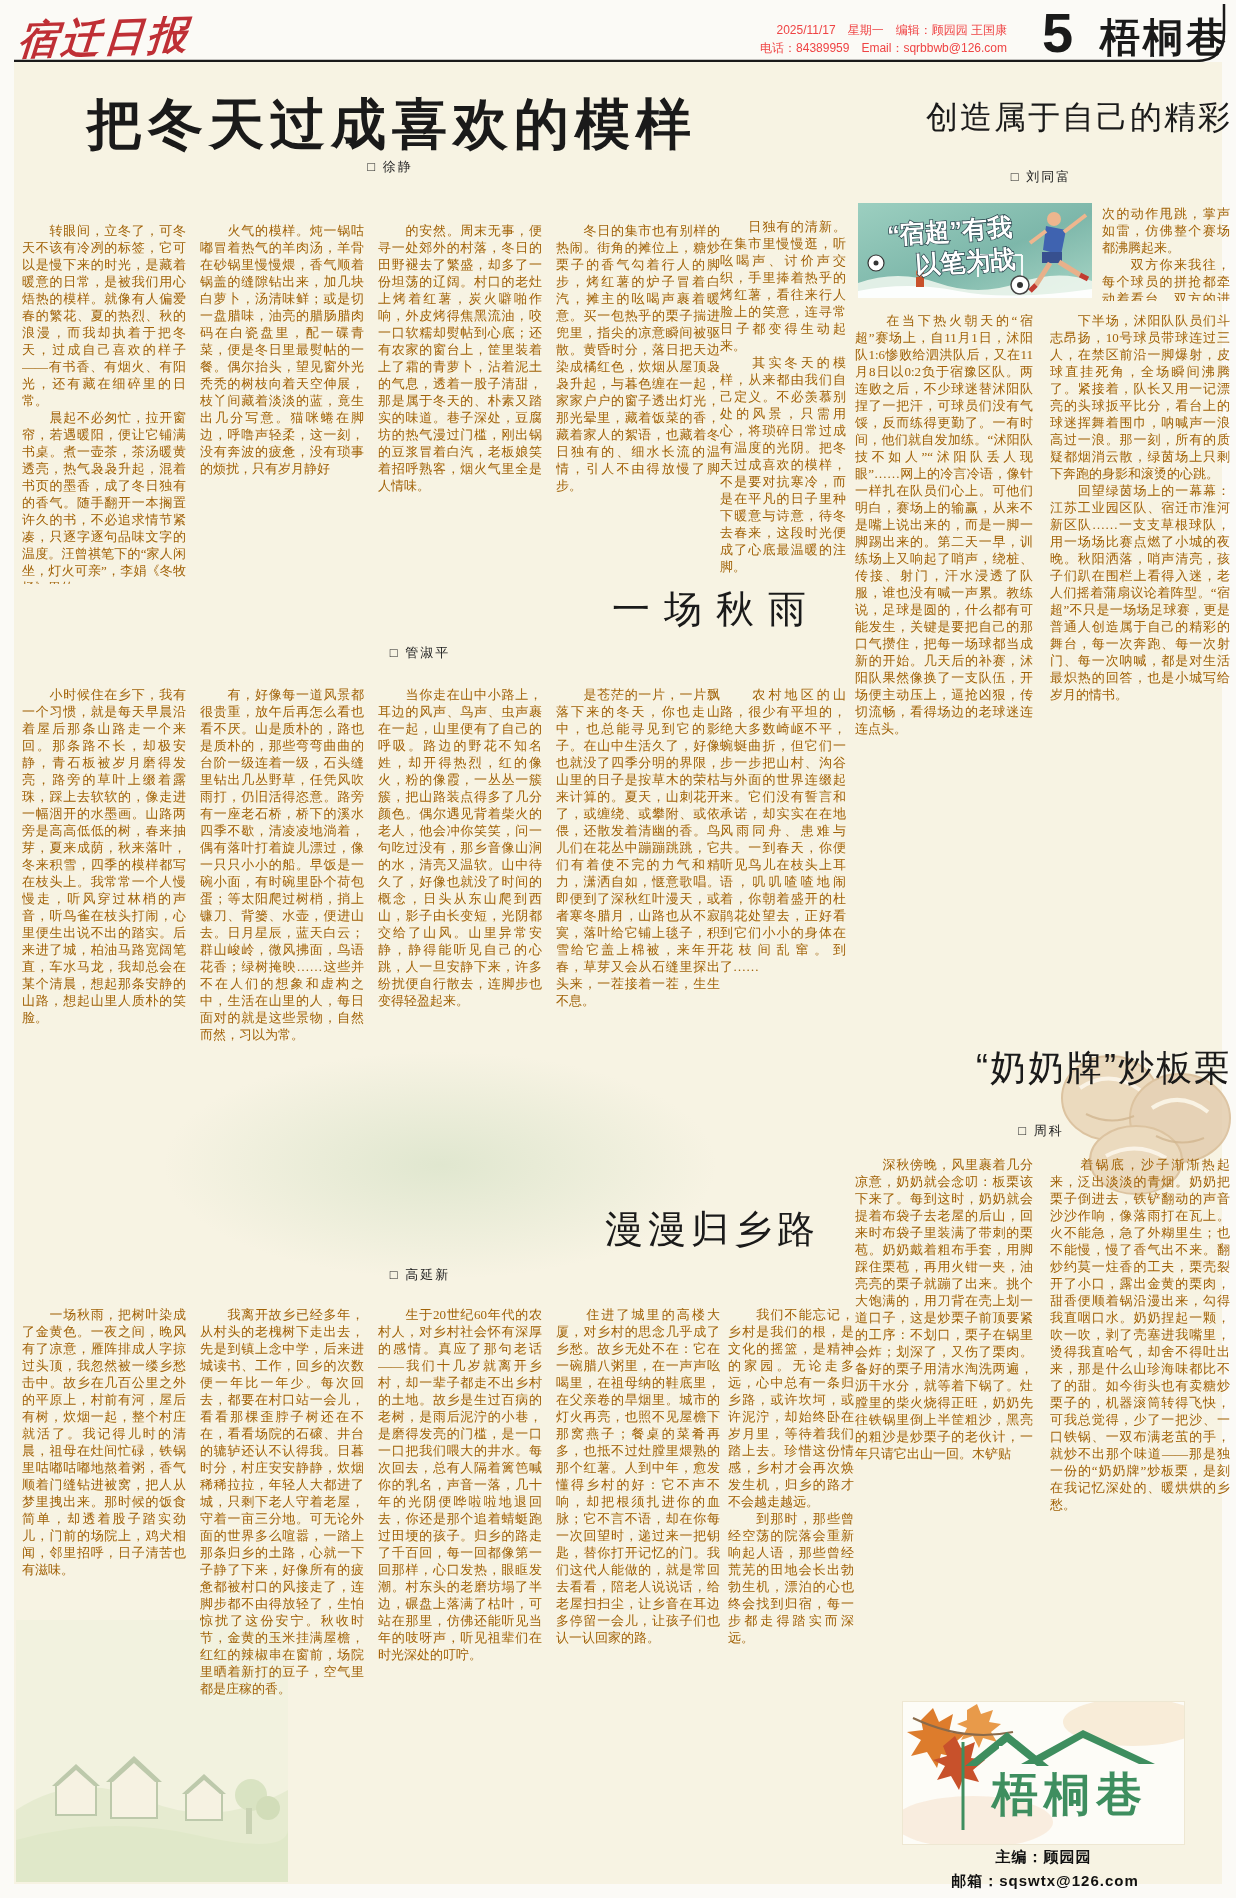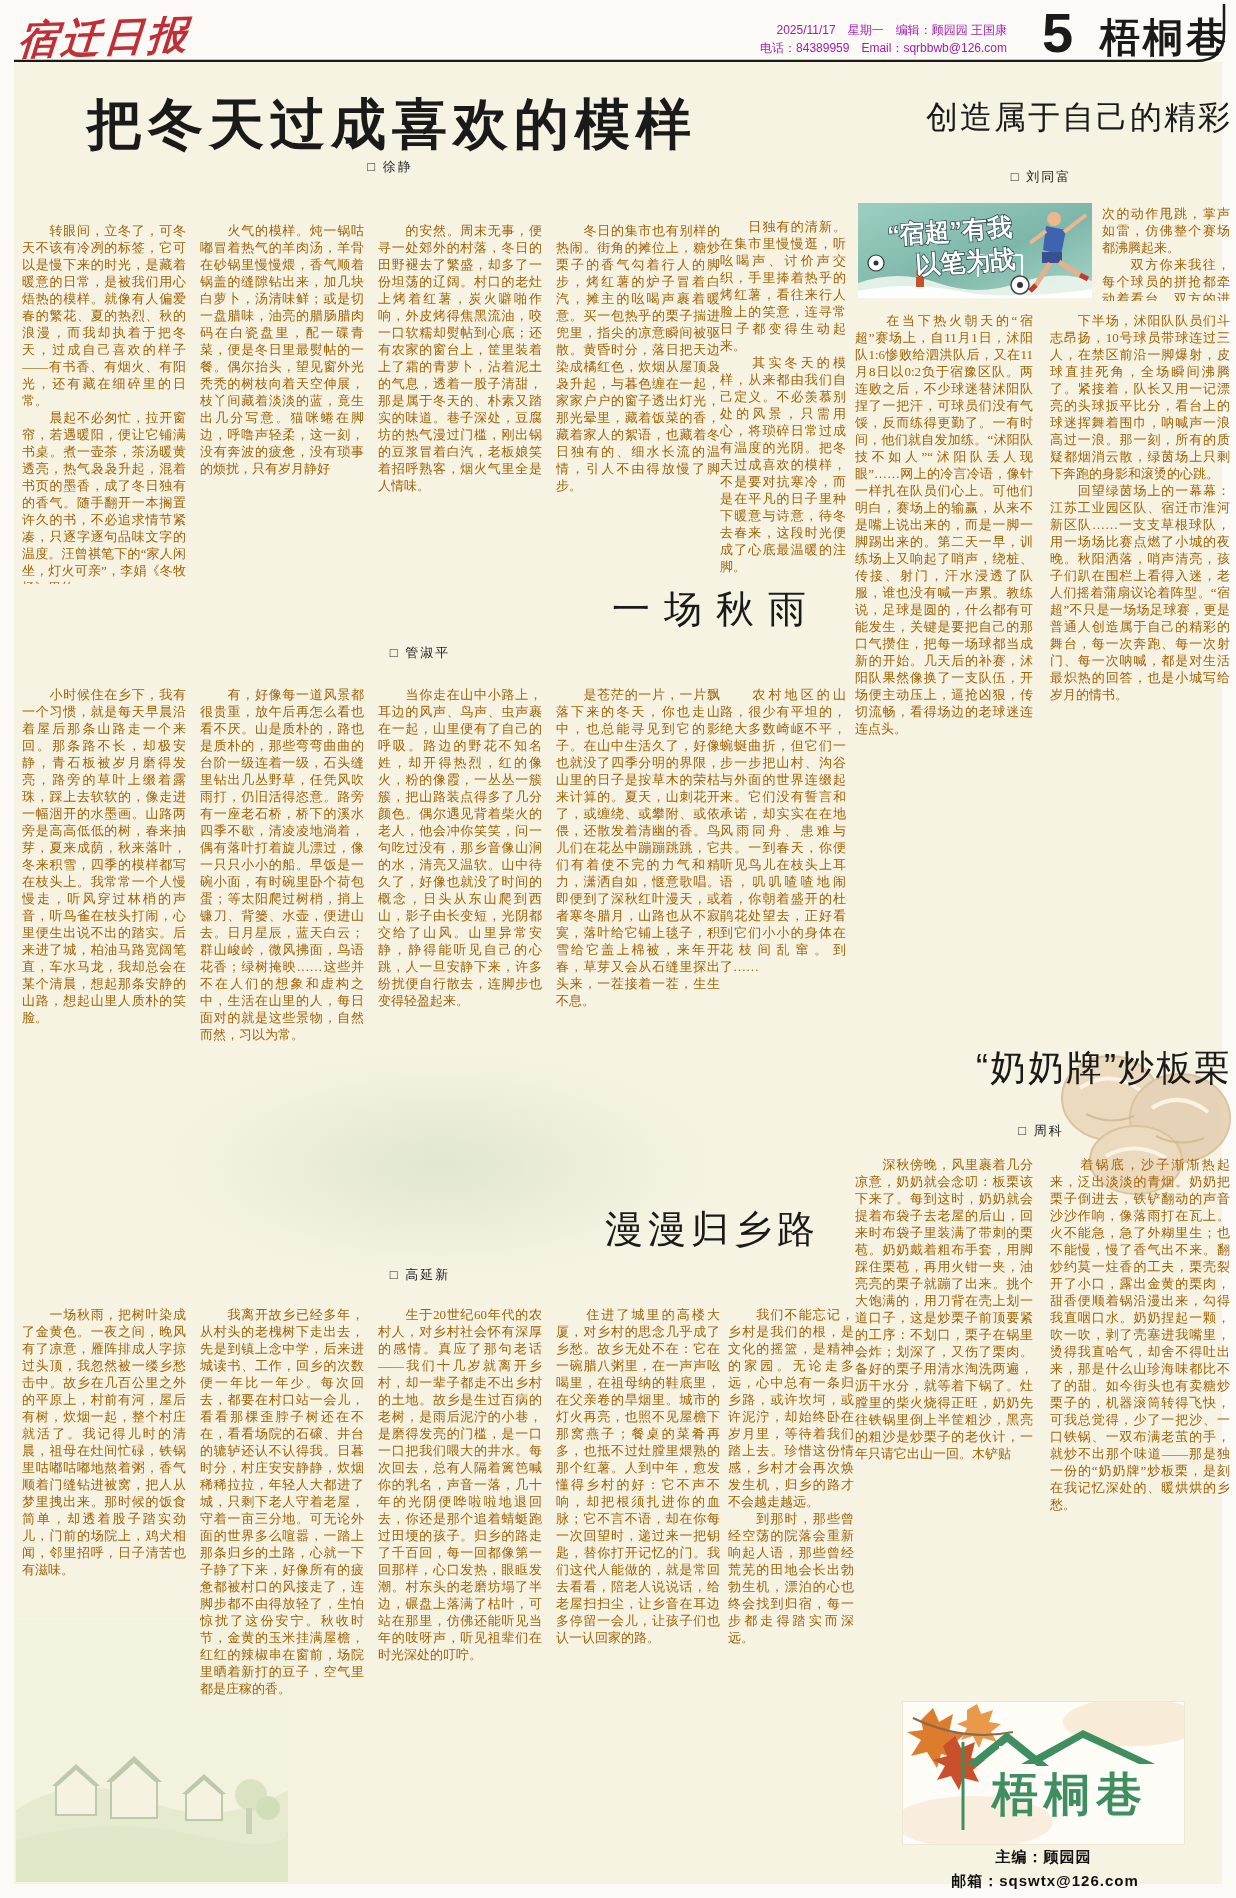--- a/index.html
+++ b/index.html
@@ -3,21 +3,21 @@
 <meta charset="utf-8">
 <style>
   html,body{margin:0;padding:0;}
   body{width:1236px;height:1898px;position:relative;background:#fbfaf6;
        font-family:"Liberation Serif","DejaVu Serif",serif;color:#1a1a1a;overflow:hidden;}
   .abs{position:absolute;}
   
   .paper-logo{left:18px;top:10px;font-size:40px;font-weight:900;font-style:italic;
       color:#bf2f35;letter-spacing:3px;transform:skewX(-6deg) rotate(-2deg);}
   .dateline{left:635px;top:21px;width:372px;text-align:right;font-size:12px;line-height:18px;
-      color:#a21caf;font-family:"Liberation Sans","DejaVu Sans",sans-serif;}
+      color:#ef4444;font-family:"Liberation Sans","DejaVu Sans",sans-serif;}
   .page-num{left:1042px;top:0px;font-size:56px;font-weight:700;
       font-family:"Liberation Sans","DejaVu Sans",sans-serif;}
   .section-name{left:1100px;top:10px;font-size:40px;font-weight:700;letter-spacing:3px;
       font-family:"Liberation Sans","DejaVu Sans",sans-serif;}
   
   .panel{left:14px;top:62px;width:1208px;height:1822px;background:#f7f3e3;}
   
   .t-serif{font-weight:700;text-align:center;font-family:"Liberation Serif","DejaVu Serif",serif;}
   .t-sans{font-weight:500;text-align:right;font-family:"Liberation Sans","DejaVu Sans",sans-serif;}
   .author{text-align:center;font-size:13px;color:#222;letter-spacing:2px;

